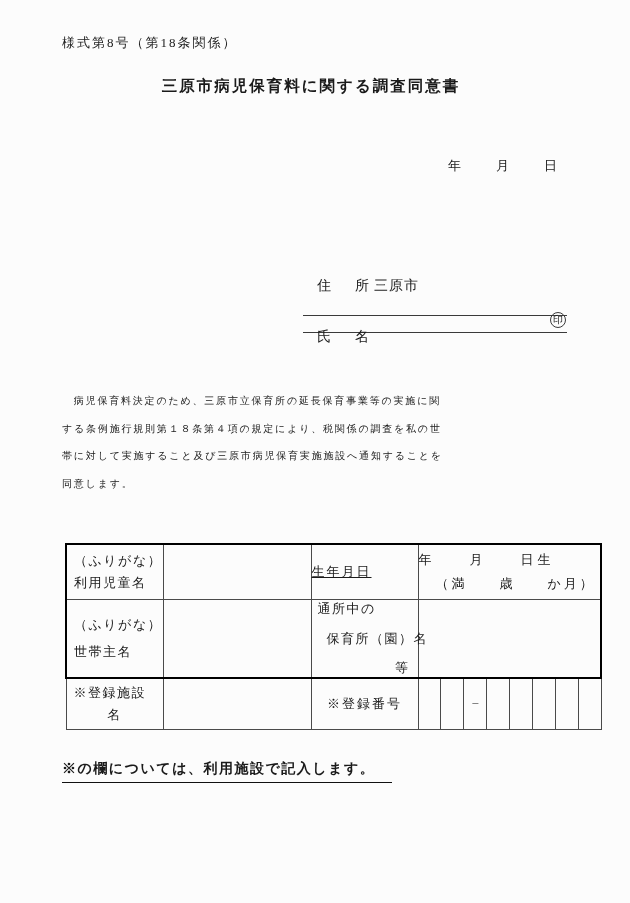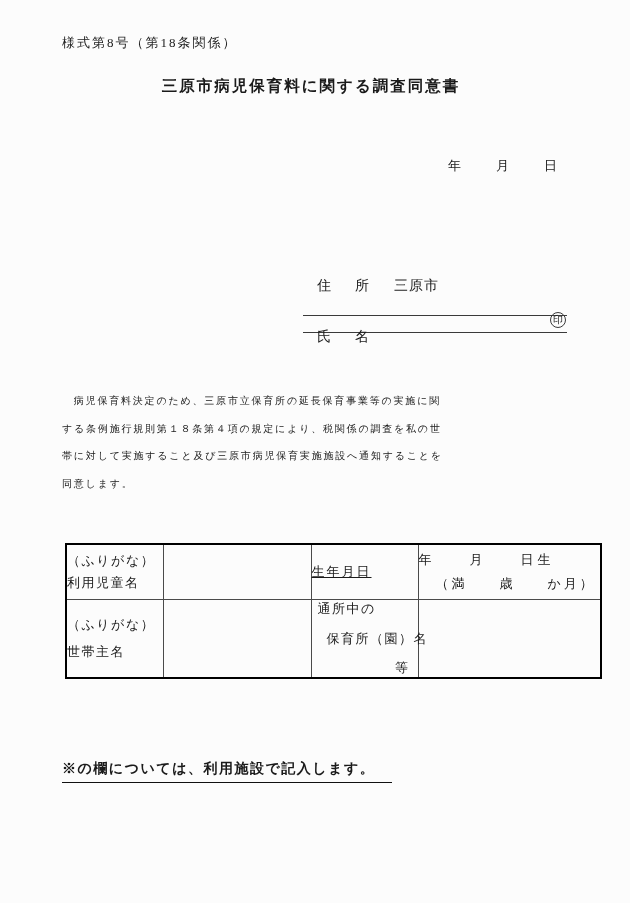--- a/index.html
+++ b/index.html
@@ -29,21 +29,21 @@
   .addressee {
     position: absolute; left: 77px; top: 208px;
     font-size: 14px; letter-spacing: 6.5px; white-space: pre;
   }
   .address-line {
     position: absolute; left: 303px; top: 261px; width: 264px;
     border-bottom: 1px solid #3a3a3a; padding-bottom: 4px;
     font-size: 14px; white-space: pre;
   }
   .address-line .label { letter-spacing: 5px; }
-  .address-line .value { letter-spacing: 1px; margin-left: 20px; }
+  .address-line .value { letter-spacing: 1px; }
   .name-line {
     position: absolute; left: 303px; top: 312px; width: 264px; height: 21px;
     border-bottom: 1px solid #3a3a3a;
     font-size: 14px; white-space: pre;
   }
   .name-line .label { letter-spacing: 5px; }
   .seal {
     position: absolute; right: 1px; top: 0px;
     width: 16px; height: 16px; border: 1px solid #3a3a3a; border-radius: 50%;
     display: flex; align-items: center; justify-content: center;
@@ -64,21 +64,21 @@
   }
   .form-table .tt { border-top: 2px solid #000; }
   .form-table .tl { border-left: 2px solid #000; }
   .form-table .trr { border-right: 2px solid #000; }
   .form-table .tb { border-bottom: 2px solid #000; }
   .cell-lines { display: flex; flex-direction: column; justify-content: center; }
   .r1 { height: 55px; }
   .r2 { height: 79px; }
   .r3 { height: 51px; }
   .lab { letter-spacing: 1.5px; white-space: pre; }
-  .c1pad { }
+  .c1pad { padding-left: 7px; }
   .row-gap-sm > div + div { margin-top: 4px; }
   .row-gap-md > div + div { margin-top: 9px; }
   .birth-label { text-align: left; letter-spacing: 2px; white-space: pre; text-decoration: underline; }
   .bd-line1 { letter-spacing: 4px; white-space: pre; }
   .bd-line2 { padding-left: 17px; letter-spacing: 3px; white-space: pre; margin-top: 6px; }
   .fac-line1 { padding-left: 6px; letter-spacing: 1.5px; white-space: pre; }
   .fac-line2 { padding-left: 15px; letter-spacing: 1.5px; white-space: pre; margin-top: 12px; }
   .fac-line3 { text-align: right; padding-right: 8px; letter-spacing: 1.5px; white-space: pre; margin-top: 11px; }
   .reg-label { text-align: center; letter-spacing: 2px; white-space: pre; }
   .reg-name-2 { text-align: center; letter-spacing: 1.5px; }
@@ -160,18 +160,38 @@
       <td class="tb"></td>
       <td class="tb">
         <div class="cell-lines">
           <div class="fac-line1">通所中の</div>
           <div class="fac-line2">保育所（園）名</div>
           <div class="fac-line3">等</div>
         </div>
       </td>
       <td class="trr tb" colspan="8"></td>
     </tr>
+    <tr class="r3">
+      <td>
+        <div class="cell-lines row-gap-sm">
+          <div class="lab c1pad">※登録施設</div>
+          <div class="lab reg-name-2">名</div>
+        </div>
+      </td>
+      <td></td>
+      <td>
+        <div class="reg-label">※登録番号</div>
+      </td>
+      <td class="numcell"></td>
+      <td class="numcell"></td>
+      <td class="numcell"><span>−</span></td>
+      <td class="numcell"></td>
+      <td class="numcell"></td>
+      <td class="numcell"></td>
+      <td class="numcell"></td>
+      <td class="numcell"></td>
+    </tr>
   </tbody>
     </table>
 
   <div class="footer-note">※の欄については、利用施設で記入します。</div>
 
 </div>
 
 </body></html>

